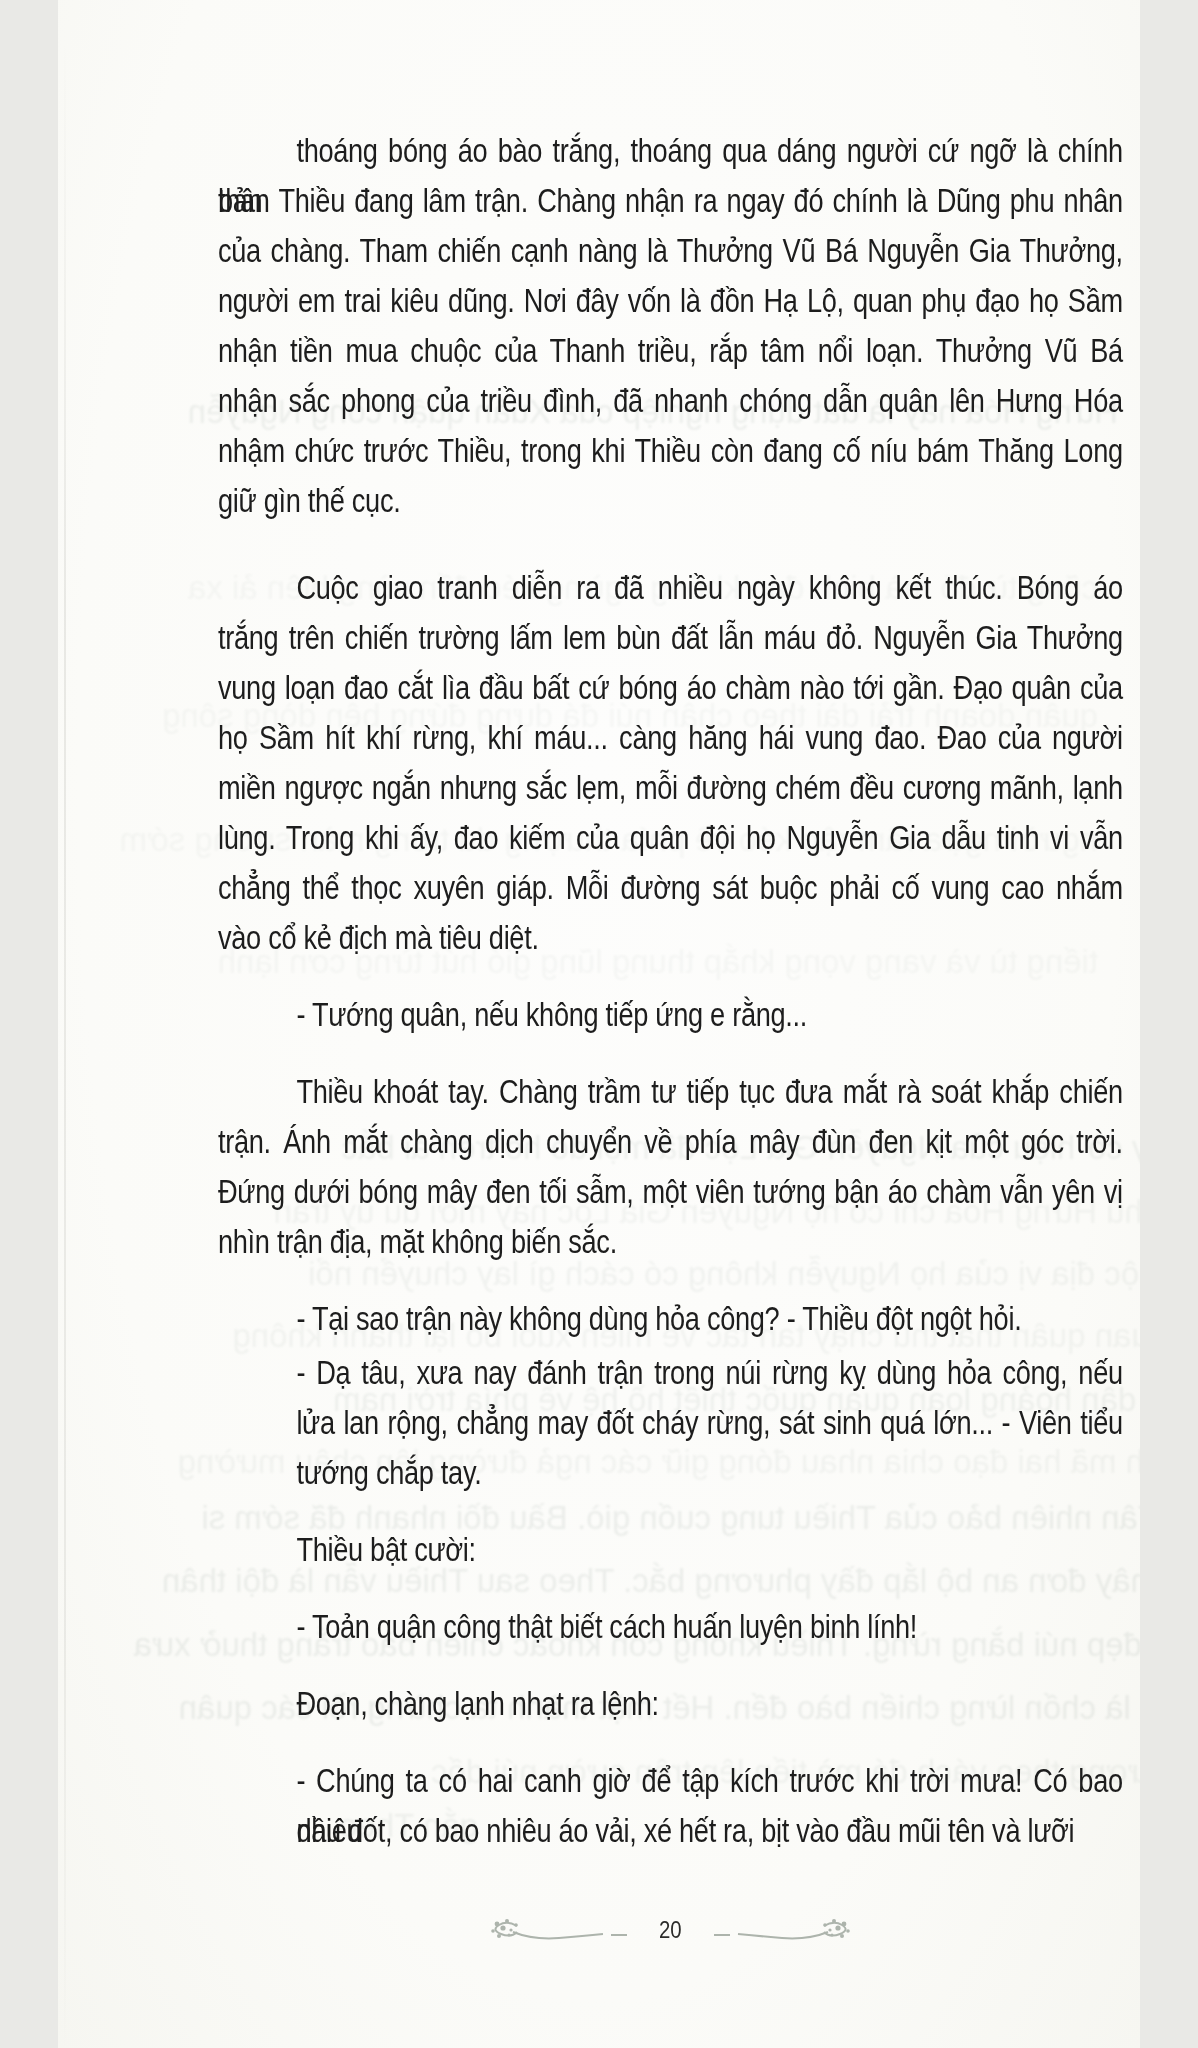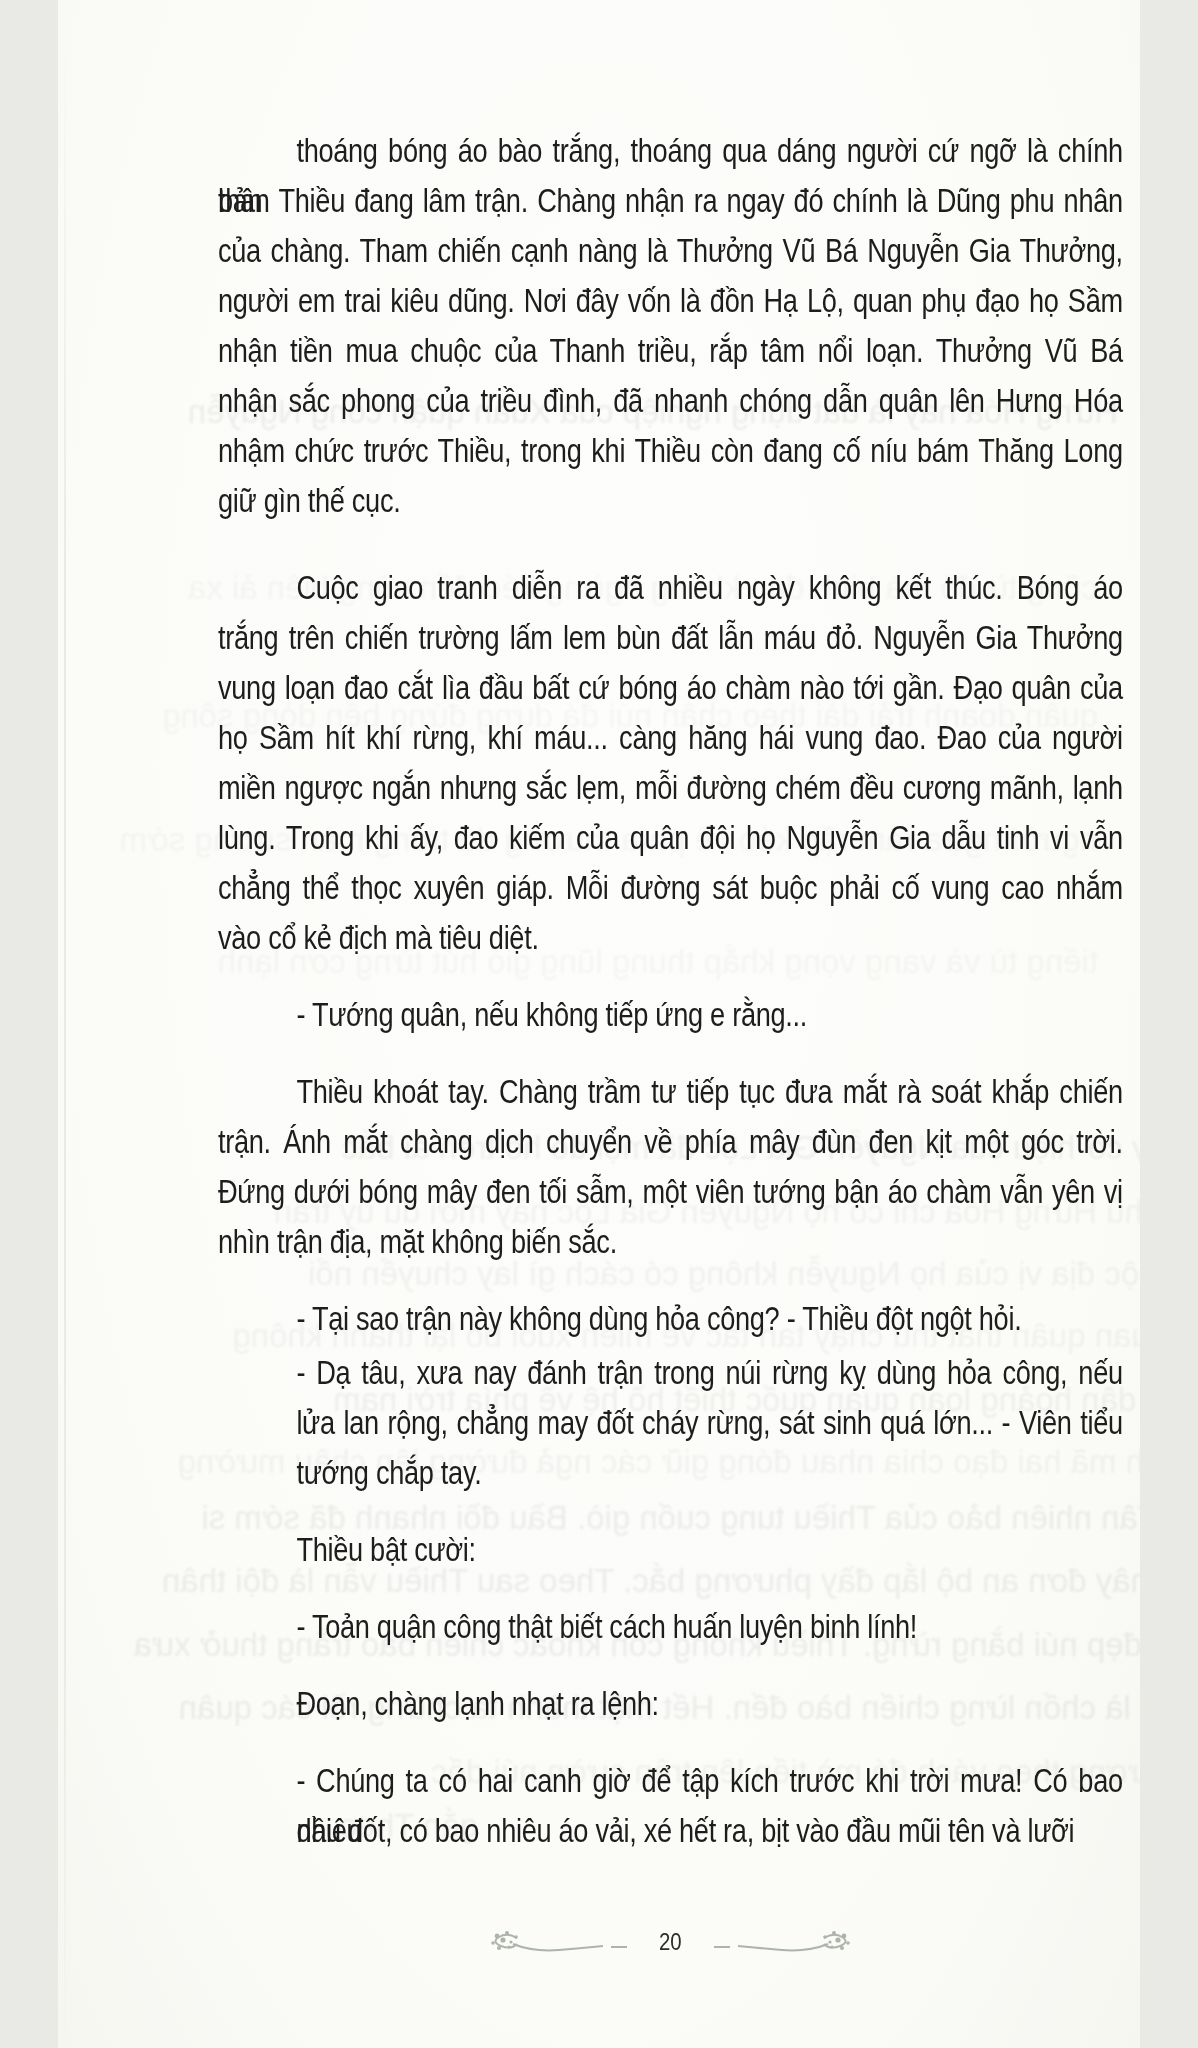--- a/index.html
+++ b/index.html
@@ -38,21 +38,21 @@
     filter:blur(1.2px);white-space:nowrap;
   }
   .ghost>span{display:block;width:100%;transform:scaleX(-1);}
   
   .footer{position:absolute;left:160px;top:1906px;width:905px;text-align:center;}
   .script-title{
     font-family:"DejaVu Serif","Liberation Serif",serif;
     font-style:italic;font-size:30px;letter-spacing:2px;
     color:#42423e;filter:blur(0.3px);
   }
-  .pagerow{margin-top:22px;display:flex;align-items:center;justify-content:center;gap:24px;}
+  .pagerow{margin-top:10px;display:flex;align-items:center;justify-content:center;gap:24px;}
   .pagenum{font-size:24px;color:#2c2c2a;transform:scaleX(.85);filter:blur(.2px);}
   .orn{opacity:.8;filter:blur(.5px);}
   .orn.right{transform:scaleX(-1);}
   
   .edge-line-right{
     position:absolute;left:1184px;top:80px;width:3px;height:1930px;
     background:linear-gradient(to bottom,
       rgba(172,172,158,0) 0%,
       rgba(172,172,158,.40) 12%,
       rgba(160,160,146,.45) 48%,

